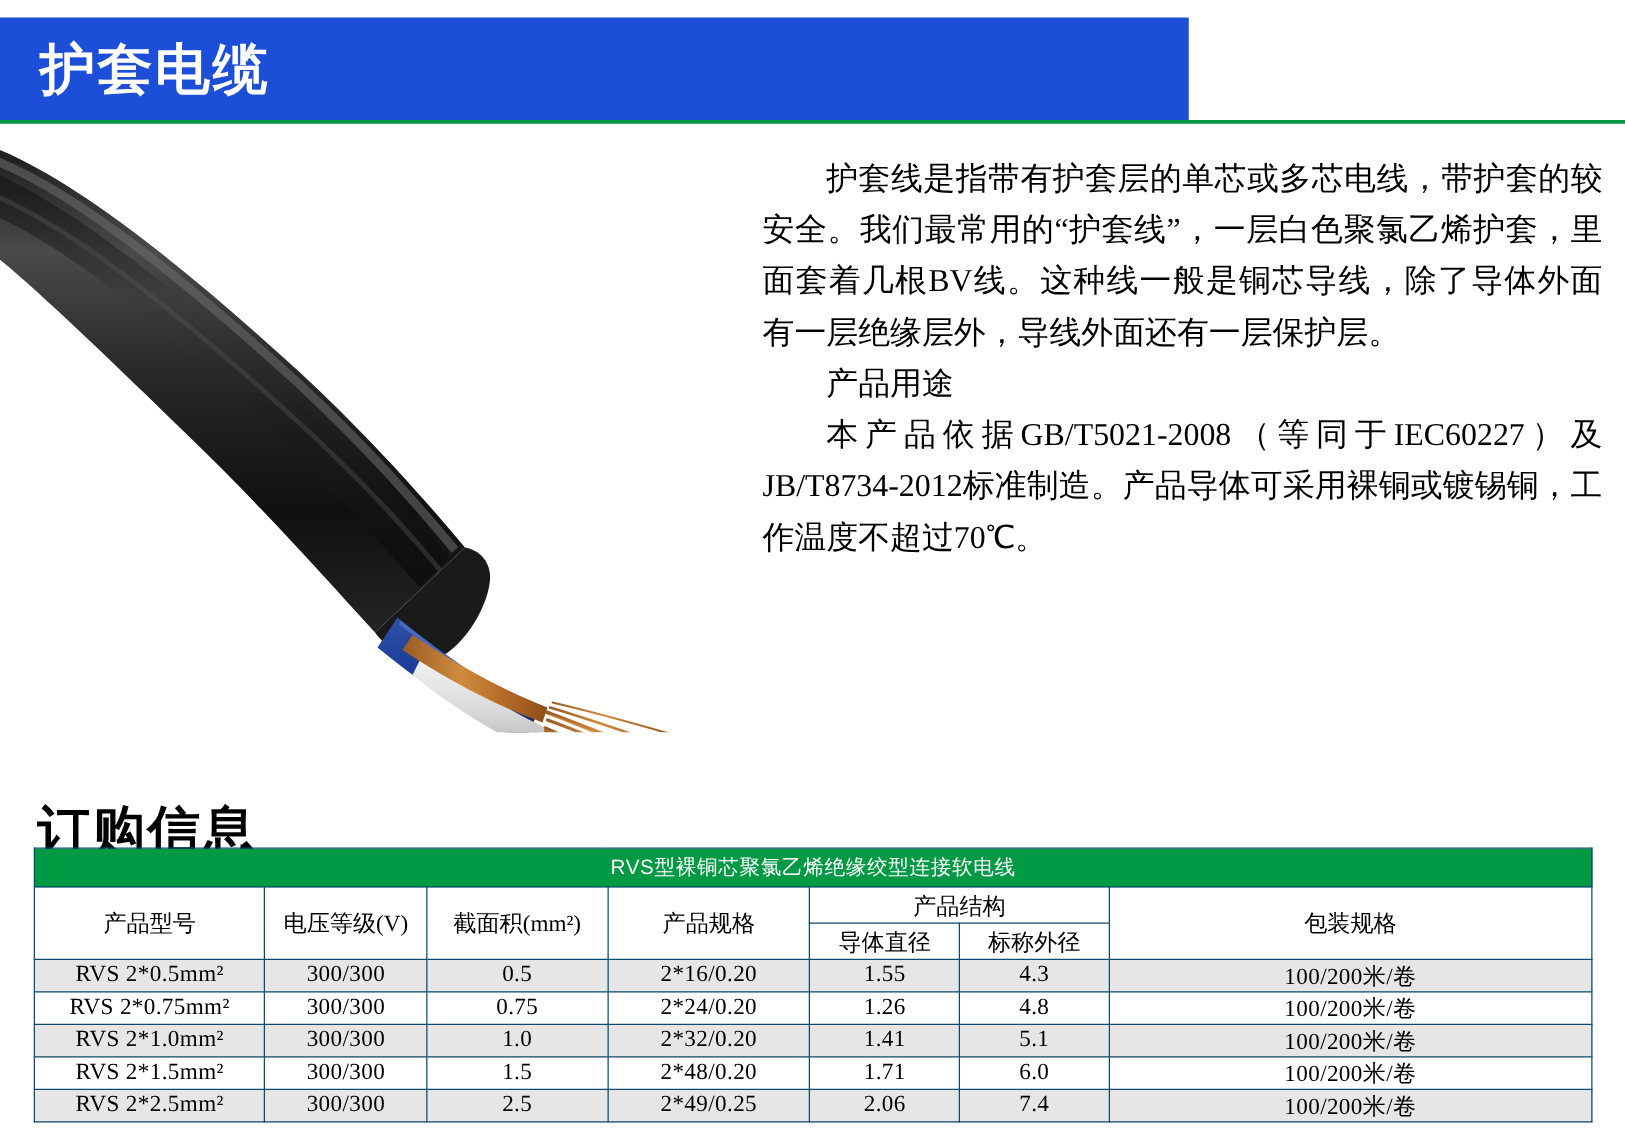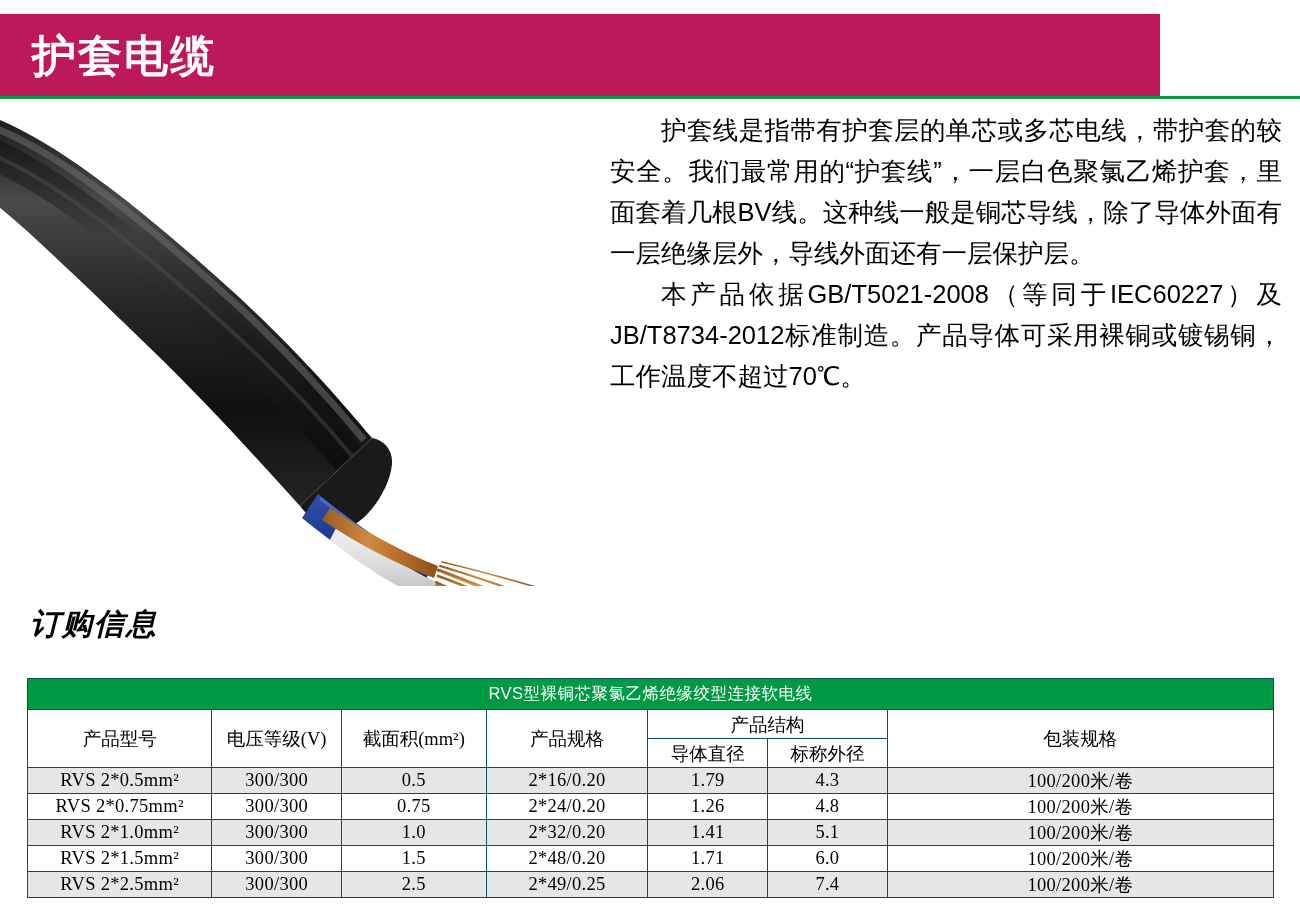--- a/index.html
+++ b/index.html
@@ -13,23 +13,23 @@
     font-family: "Liberation Serif", "DejaVu Serif", serif;
     overflow: hidden;
     position: relative;
   }
 
   
   .header-band {
     position: absolute;
     left: 0;
     top: 14px;
-    width: 1160px;
+    width: 951px;
     height: 84px;
-    background: #be185d;
+    background: #1d4ed8;
   }
   .header-band .title {
     position: absolute;
     left: 32px;
     top: 50%;
     transform: translateY(-50%);
     color: #ffffff;
     font-family: "Liberation Sans", "DejaVu Sans", sans-serif;
     font-weight: bold;
     font-size: 44px;
@@ -54,47 +54,46 @@
     height: 478px;
     background: #ffffff;
     overflow: hidden;
   }
   .cable-wrap { position: absolute; inset: 0; }
 
   
   .text-col {
     position: absolute;
     left: 610px;
-    top: 110px;
+    top: 122px;
     width: 672px;
     color: #000000;
     font-size: 25.5px;
     line-height: 41px;
     text-align: justify;
-    font-family: Liberation Sans, sans-serif;
+    font-family: Liberation Serif, serif;
   }
   .text-col p {
     margin: 0;
     text-indent: 2em;
   }
   .text-col p.sub {
     text-indent: 2em;
   }
 
   
   .order-heading {
     position: absolute;
     left: 30px;
-    top: 604px;
+    top: 636px;
     font-family: "Liberation Sans", "DejaVu Sans", sans-serif;
     font-weight: bold;
-    font-size: 30px;
+    font-size: 42px;
     color: #000000;
     letter-spacing: 2px;
-    font-style: italic;
   }
 
   
   .table-wrap {
     position: absolute;
     left: 27px;
     top: 678px;
     width: 1247px;
   }
   table.spec {
@@ -214,20 +213,21 @@
     </g>
     <g stroke="#e0a15c" fill="none" stroke-linecap="round" opacity="0.8">
       <path d="M440,464 C472,476 506,492 538,504" stroke-width="1"></path>
       <path d="M428,478 C454,492 484,506 512,518" stroke-width="1"></path>
     </g>
   </svg>
 </div>
 
 <div class="text-col">
   <p>护套线是指带有护套层的单芯或多芯电线，带护套的较安全。我们最常用的“护套线”，一层白色聚氯乙烯护套，里面套着几根BV线。这种线一般是铜芯导线，除了导体外面有一层绝缘层外，导线外面还有一层保护层。</p>
+  <p class="sub">产品用途</p>
   <p>本产品依据GB/T5021-2008（等同于IEC60227）及JB/T8734-2012标准制造。产品导体可采用裸铜或镀锡铜，工作温度不超过70℃。</p>
 </div>
 
 <div class="order-heading">订购信息</div>
 
 <div class="table-wrap">
   <table class="spec">
     <colgroup>
       <col class="c1">
         <col class="c2">
@@ -252,21 +252,21 @@
       <tr class="hdr">
         <td>导体直径</td>
         <td>标称外径</td>
       </tr>
 
       <tr class="body-row alt">
         <td>RVS  2*0.5mm²</td>
         <td>300/300</td>
         <td>0.5</td>
         <td>2*16/0.20</td>
-        <td>1.79</td>
+        <td>1.55</td>
         <td>4.3</td>
         <td>100/200米/卷</td>
       </tr>
       <tr class="body-row plain">
         <td>RVS  2*0.75mm²</td>
         <td>300/300</td>
         <td>0.75</td>
         <td>2*24/0.20</td>
         <td>1.26</td>
         <td>4.8</td>

